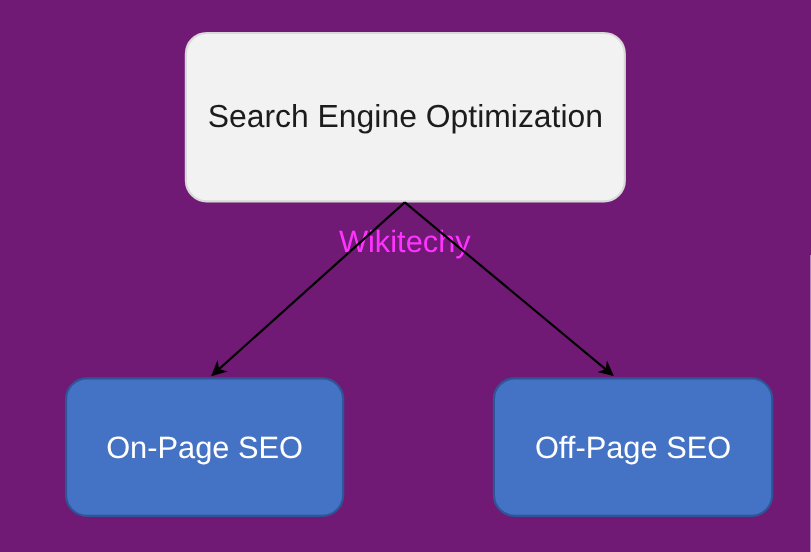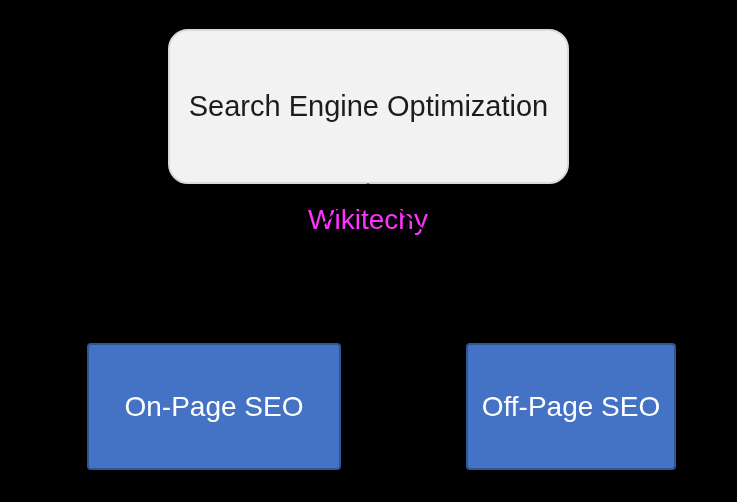--- a/index.html
+++ b/index.html
@@ -5,21 +5,21 @@
   html, body {
     margin: 0;
     padding: 0;
     background: #ffffff;
     font-family: "Liberation Sans", sans-serif;
   }
   .canvas {
     position: relative;
     width: 737px;
     height: 502px;
-    background: #000000;
+    background: #701a75;
     overflow: hidden;
   }
   .node {
     position: absolute;
     display: flex;
     align-items: center;
     justify-content: center;
     text-align: center;
     box-sizing: border-box;
   }
@@ -32,32 +32,31 @@
     border: 2px solid #d9d9d9;
     border-radius: 20px;
     color: #1c1c1c;
     font-size: 29px;
   }
   .node-child {
     top: 343px;
     height: 127px;
     background: #4472c4;
     border: 2px solid #2f5597;
-    border-radius: 4px;
+    border-radius: 20px;
     color: #ffffff;
     font-size: 28px;
-    margin-left: 28px;
   }
   .node-left {
     left: 59px;
     width: 254px;
   }
   .node-right {
-    left: 438px;
-    width: 210px;
+    left: 448px;
+    width: 255px;
     text-align: right;
   }
   .watermark {
     position: absolute;
     left: 368px;
     top: 204px;
     transform: translateX(-50%);
     color: #ff33ff;
     font-size: 28px;
     white-space: nowrap;

